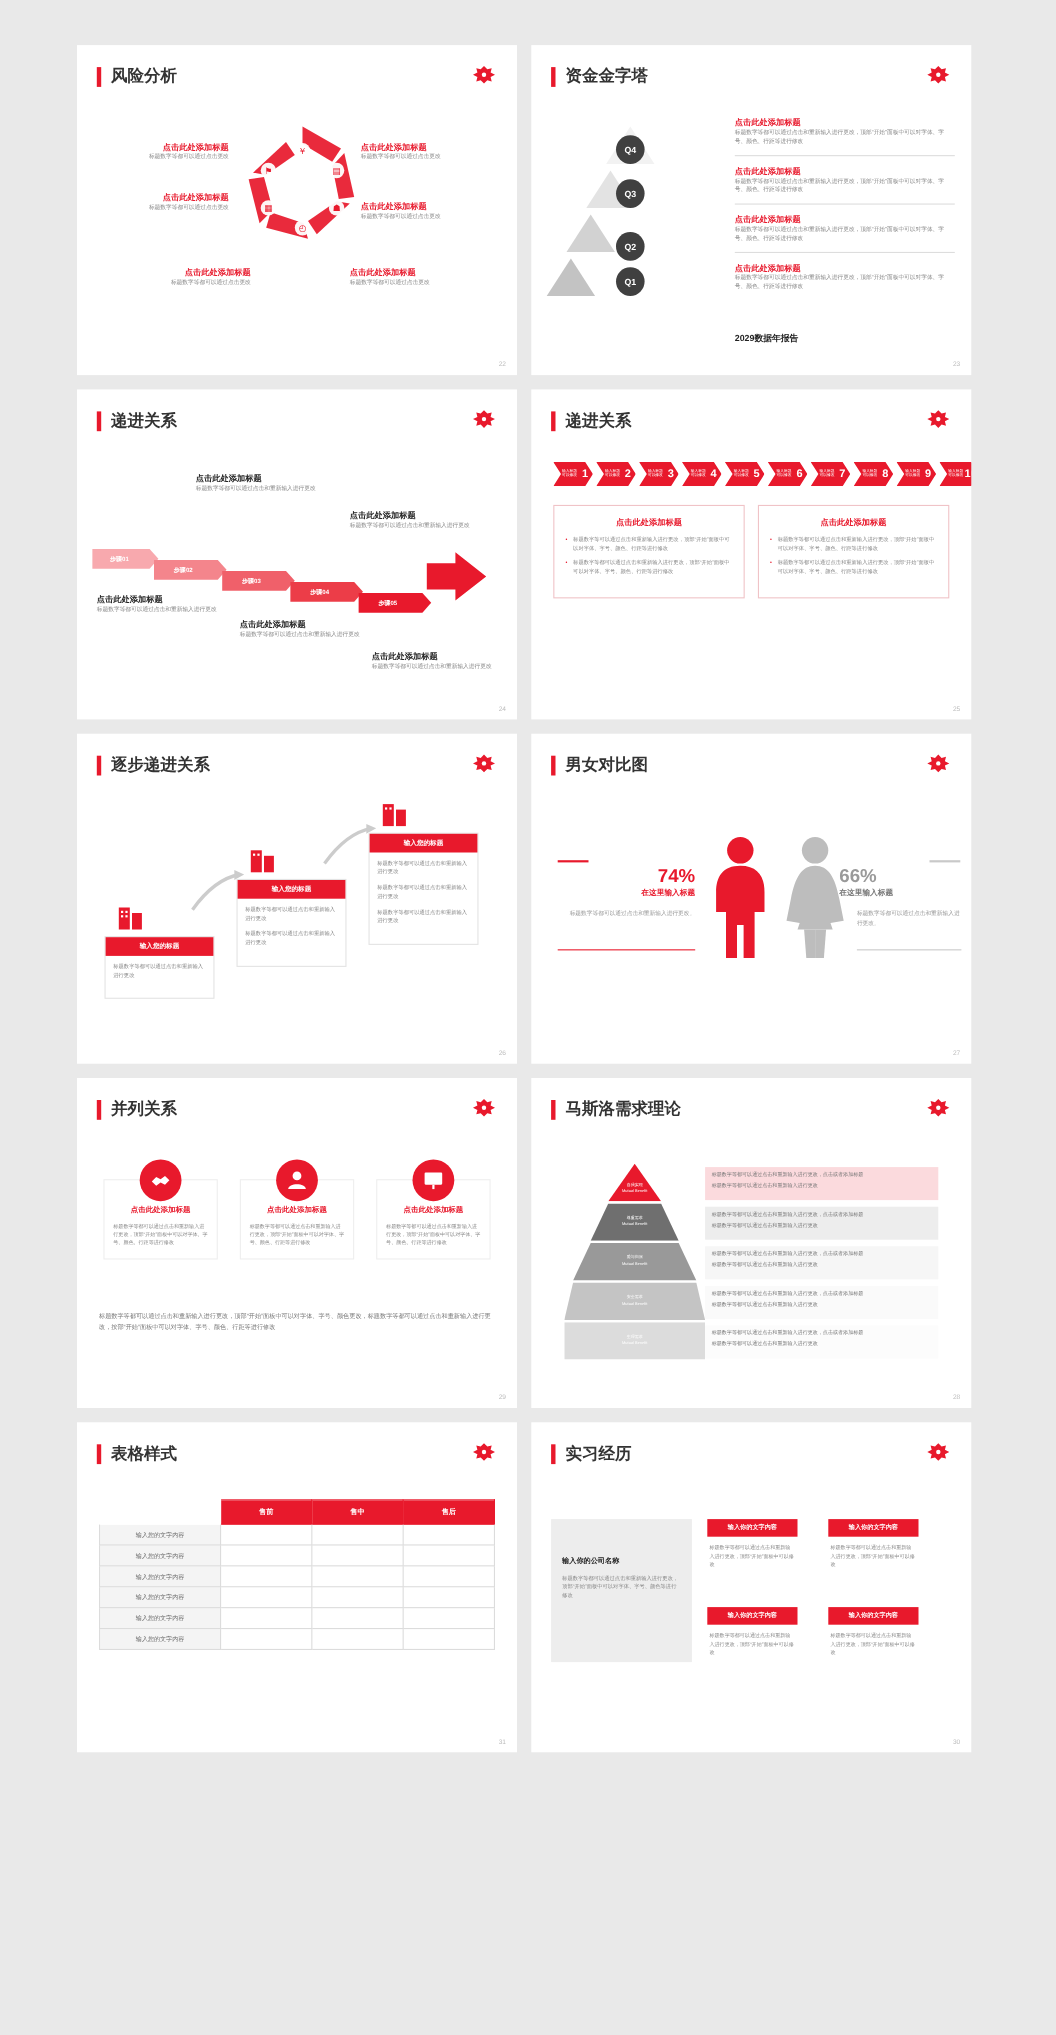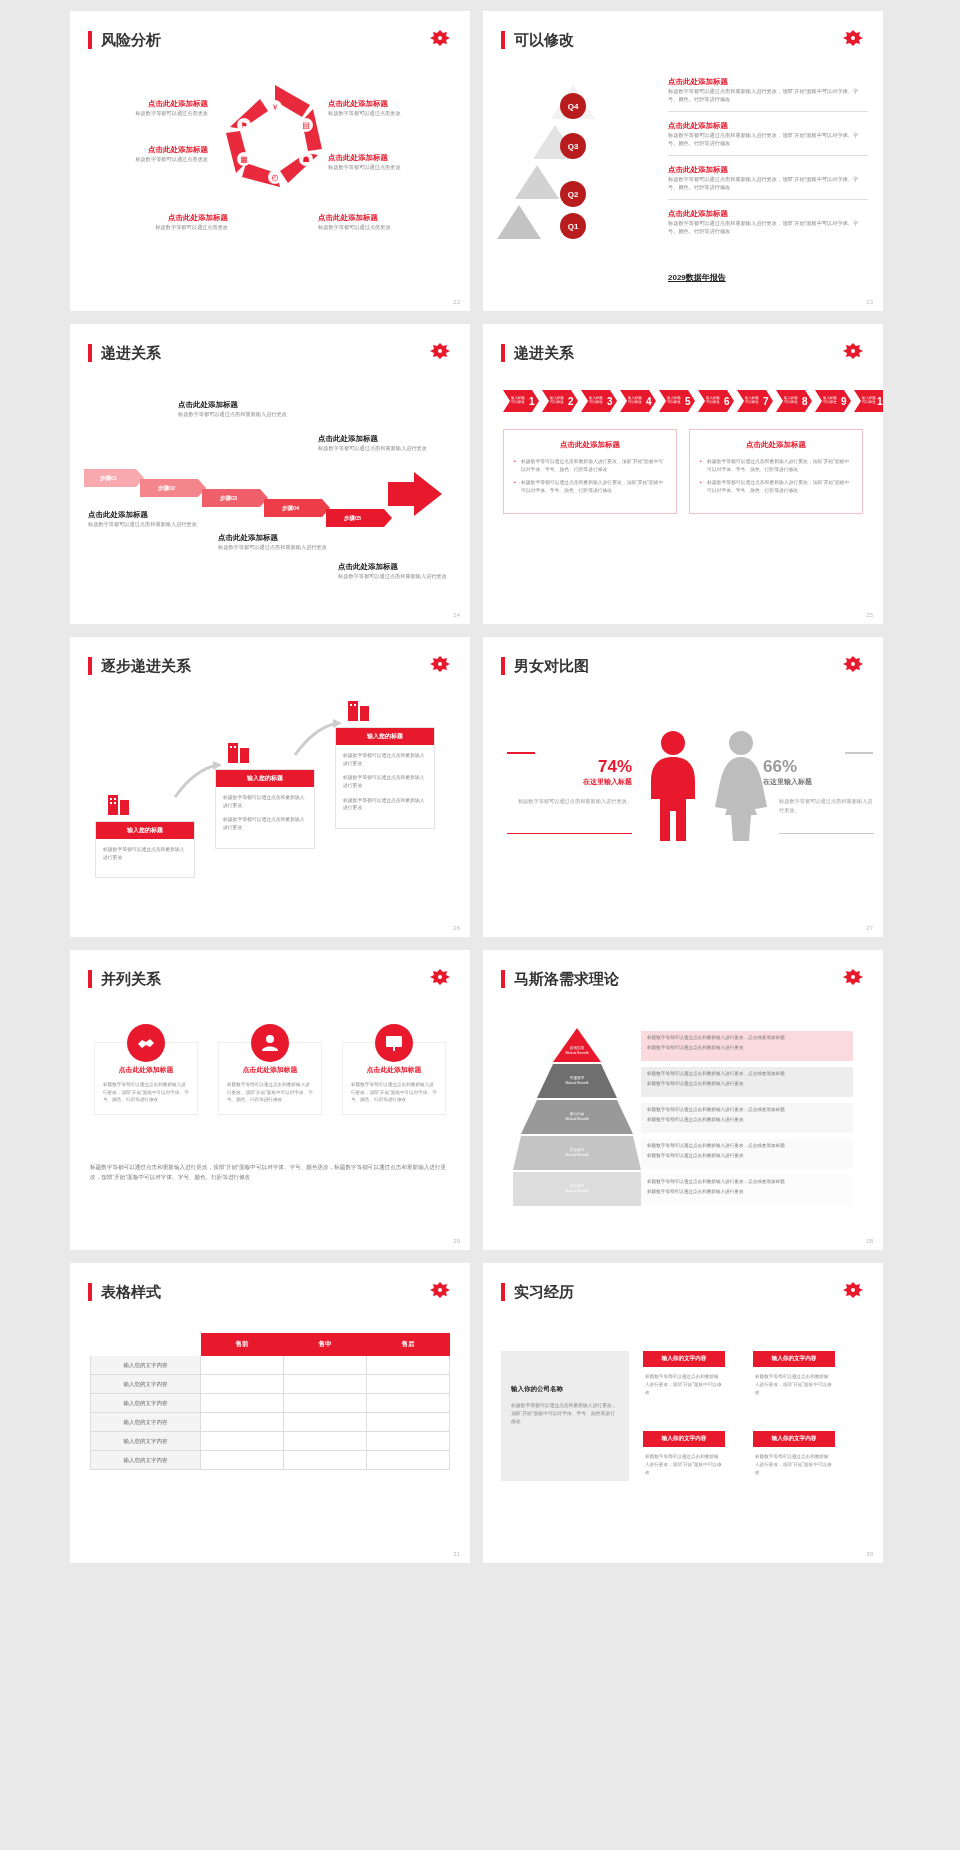--- a/index.html
+++ b/index.html
@@ -7,20 +7,21 @@
     width: 960px;
     background: #e9e9e9;
     font-family: "Liberation Sans", sans-serif;
     color: #333;
   }
   .grid {
     display: grid;
     grid-template-columns: 400px 400px;
     gap: 13px 13px;
     padding: 11px 70px;
+    margin-top: 30px;
   }
   .slide {
     width: 400px;
     height: 300px;
     background: #fff;
     position: relative;
     overflow: hidden;
   }
   .slide-title {
     position: absolute;
@@ -62,30 +63,30 @@
   .pyr .lvl {
     position: absolute;
     height: 0;
     border-bottom-style: solid;
     border-left: solid transparent;
     border-right: solid transparent;
   }
   .qbadge {
     position: absolute;
     width: 26px; height: 26px; border-radius: 50%;
-    background: #b91c1c; color: #fff;
+    background: #404040; color: #fff;
     font-size: 8px; font-weight: bold;
     display: flex; align-items: center; justify-content: center;
   }
   .s23 .txtcol { position: absolute; left: 185px; width: 200px; }
   .s23 .txtcol .row { margin-bottom: 9px; }
   .s23 .rowsep { border-bottom: 1px solid #ddd; }
   .report {
     position: absolute; left: 185px; bottom: 28px;
-    font-size: 8px; font-weight: bold; color: #222; text-decoration: underline;
+    font-size: 8px; font-weight: bold; color: #222;
   }
 
   
   .s24 .step {
     position: absolute;
     color: #fff; font-size: 5.5px; font-weight: bold;
     z-index: 3;
   }
   .s24 .blk { position: absolute; width: 115px; }
 
@@ -231,21 +232,21 @@
       <div class="bd">标题数字等都可以通过点击更改</div>
     </div>
     <div class="lbl l" style="left:248px;top:202px">
       <div class="tt">点击此处添加标题</div>
       <div class="bd">标题数字等都可以通过点击更改</div>
     </div>
     <div class="pageno">22</div>
   </div>
 
   <div class="slide s23">
-    <div class="slide-title">可以修改</div>
+    <div class="slide-title">资金金字塔</div>
     <svg class="logo" viewBox="0 0 48 48">
       <path d="M24 2 L30 8 L38 6 L36 14 L44 18 L36 22 L38 30 L30 28 L24 34 L18 28 L10 30 L12 22 L4 18 L12 14 L10 6 L18 8 Z" fill="#e8192c"></path>
       <circle cx="24" cy="18" r="4" fill="#fff"></circle>
     </svg>
 
     <div class="pyr">
       <div class="lvl" style="left:48px;top:4px;border-bottom-width:34px;border-left-width:22px;border-right-width:22px;border-bottom-color:#f2f2f2"></div>
       <div class="lvl" style="left:30px;top:44px;border-bottom-width:34px;border-left-width:22px;border-right-width:22px;border-bottom-color:#e3e3e3"></div>
       <div class="lvl" style="left:12px;top:84px;border-bottom-width:34px;border-left-width:22px;border-right-width:22px;border-bottom-color:#d2d2d2"></div>
       <div class="lvl" style="left:-6px;top:124px;border-bottom-width:34px;border-left-width:22px;border-right-width:22px;border-bottom-color:#c3c3c3"></div>

